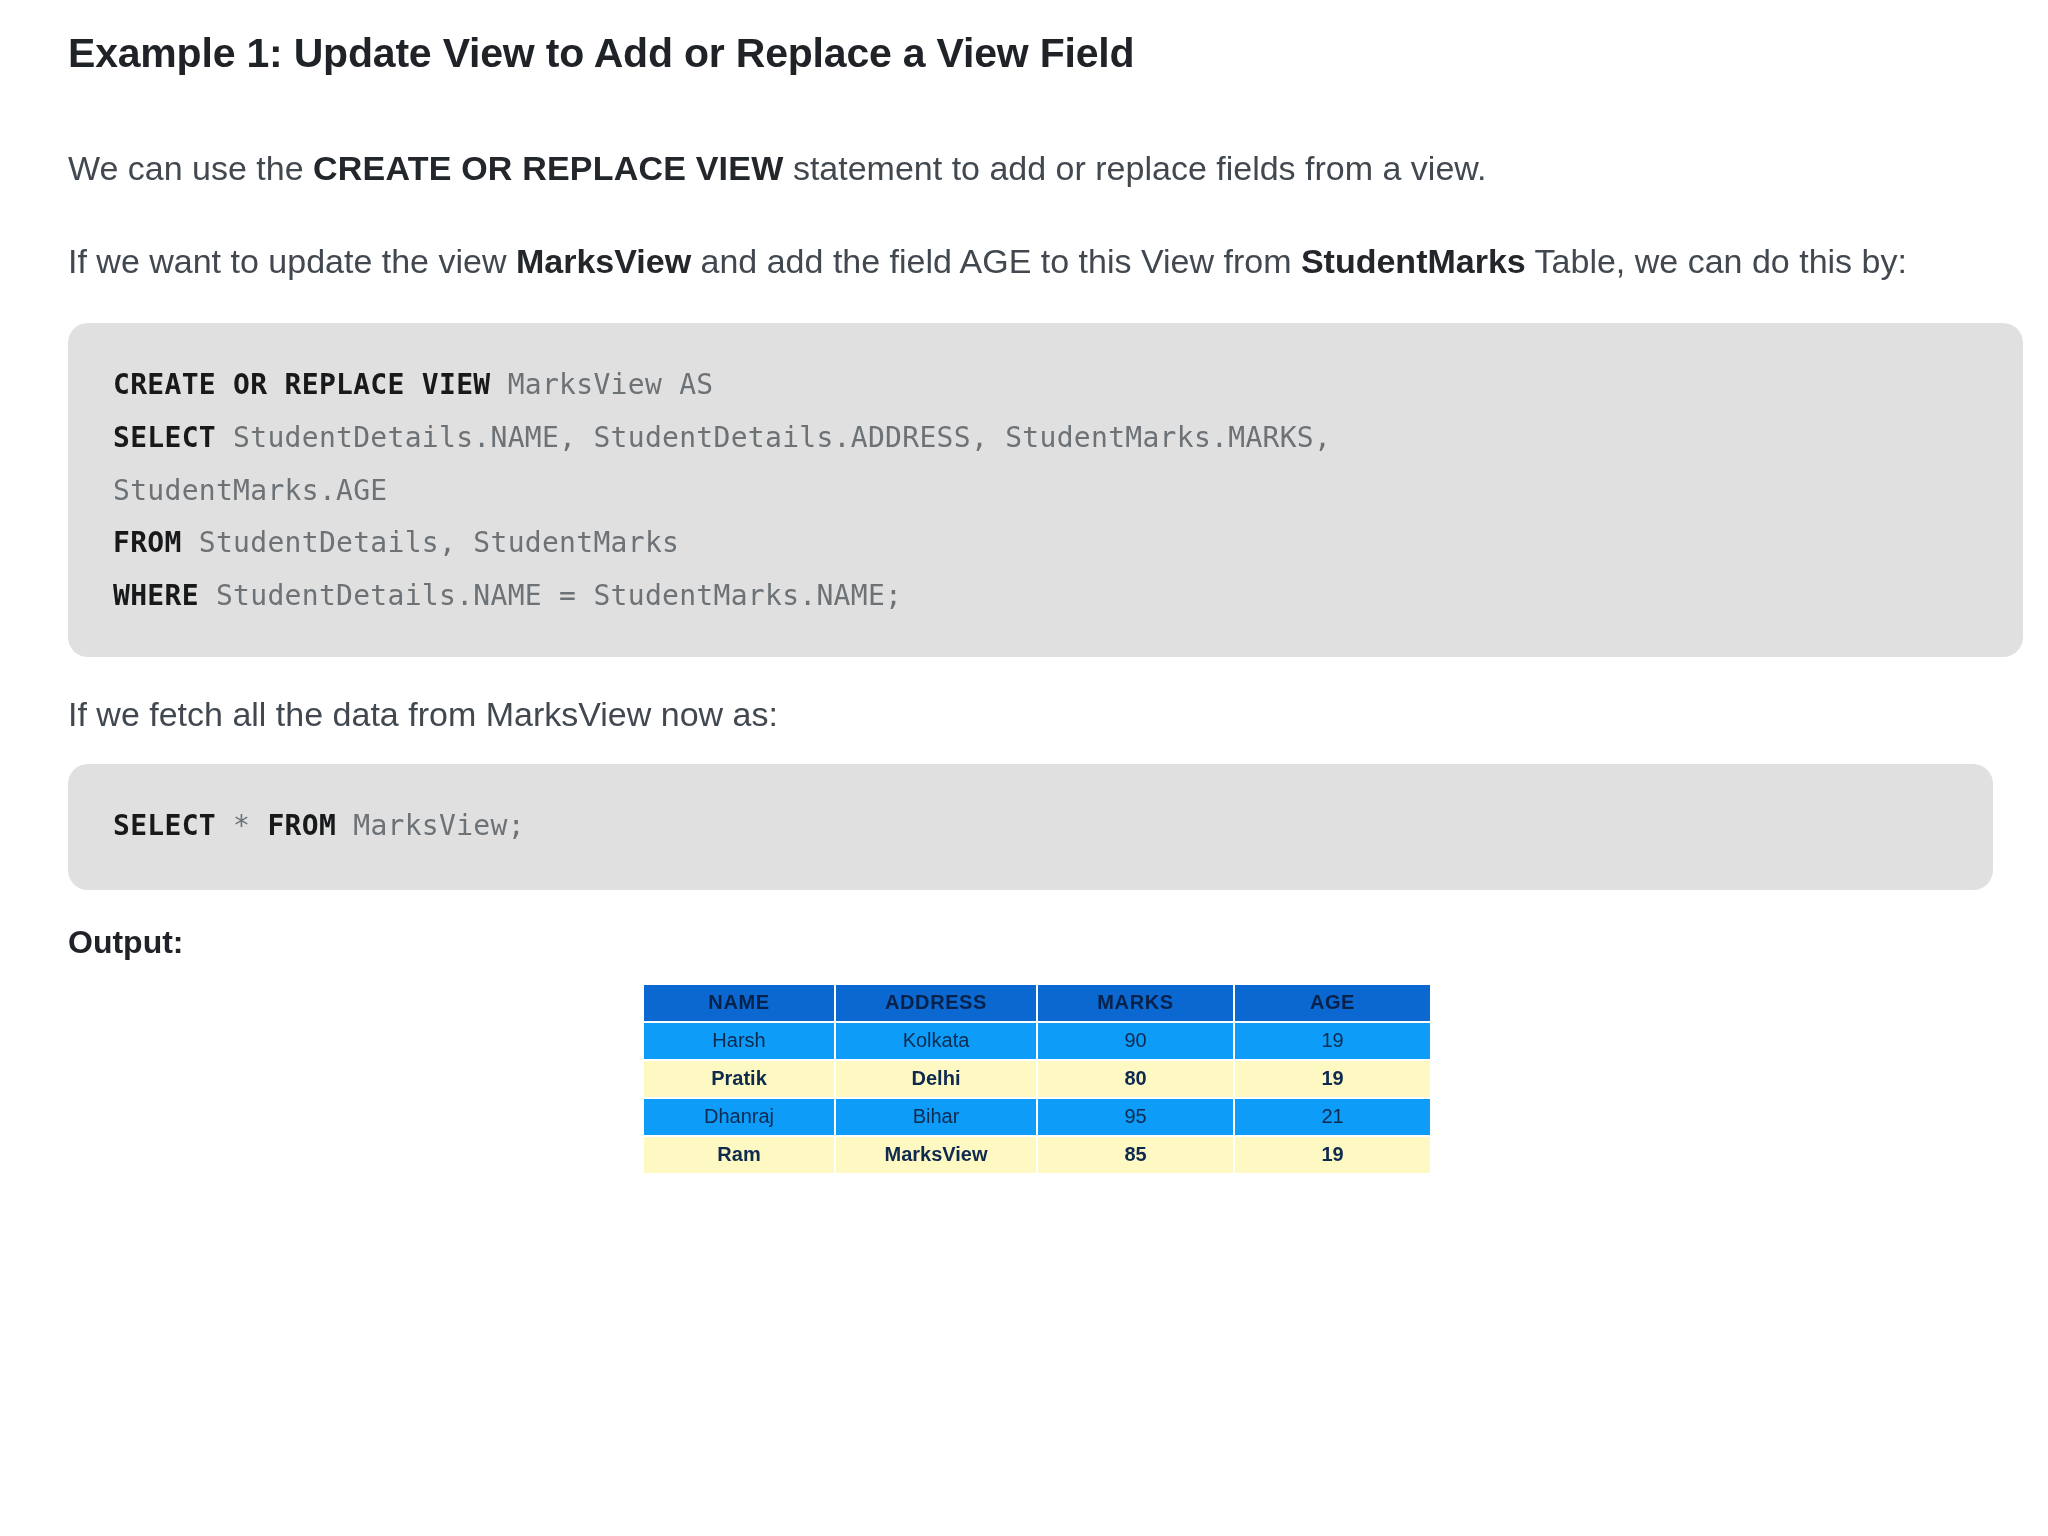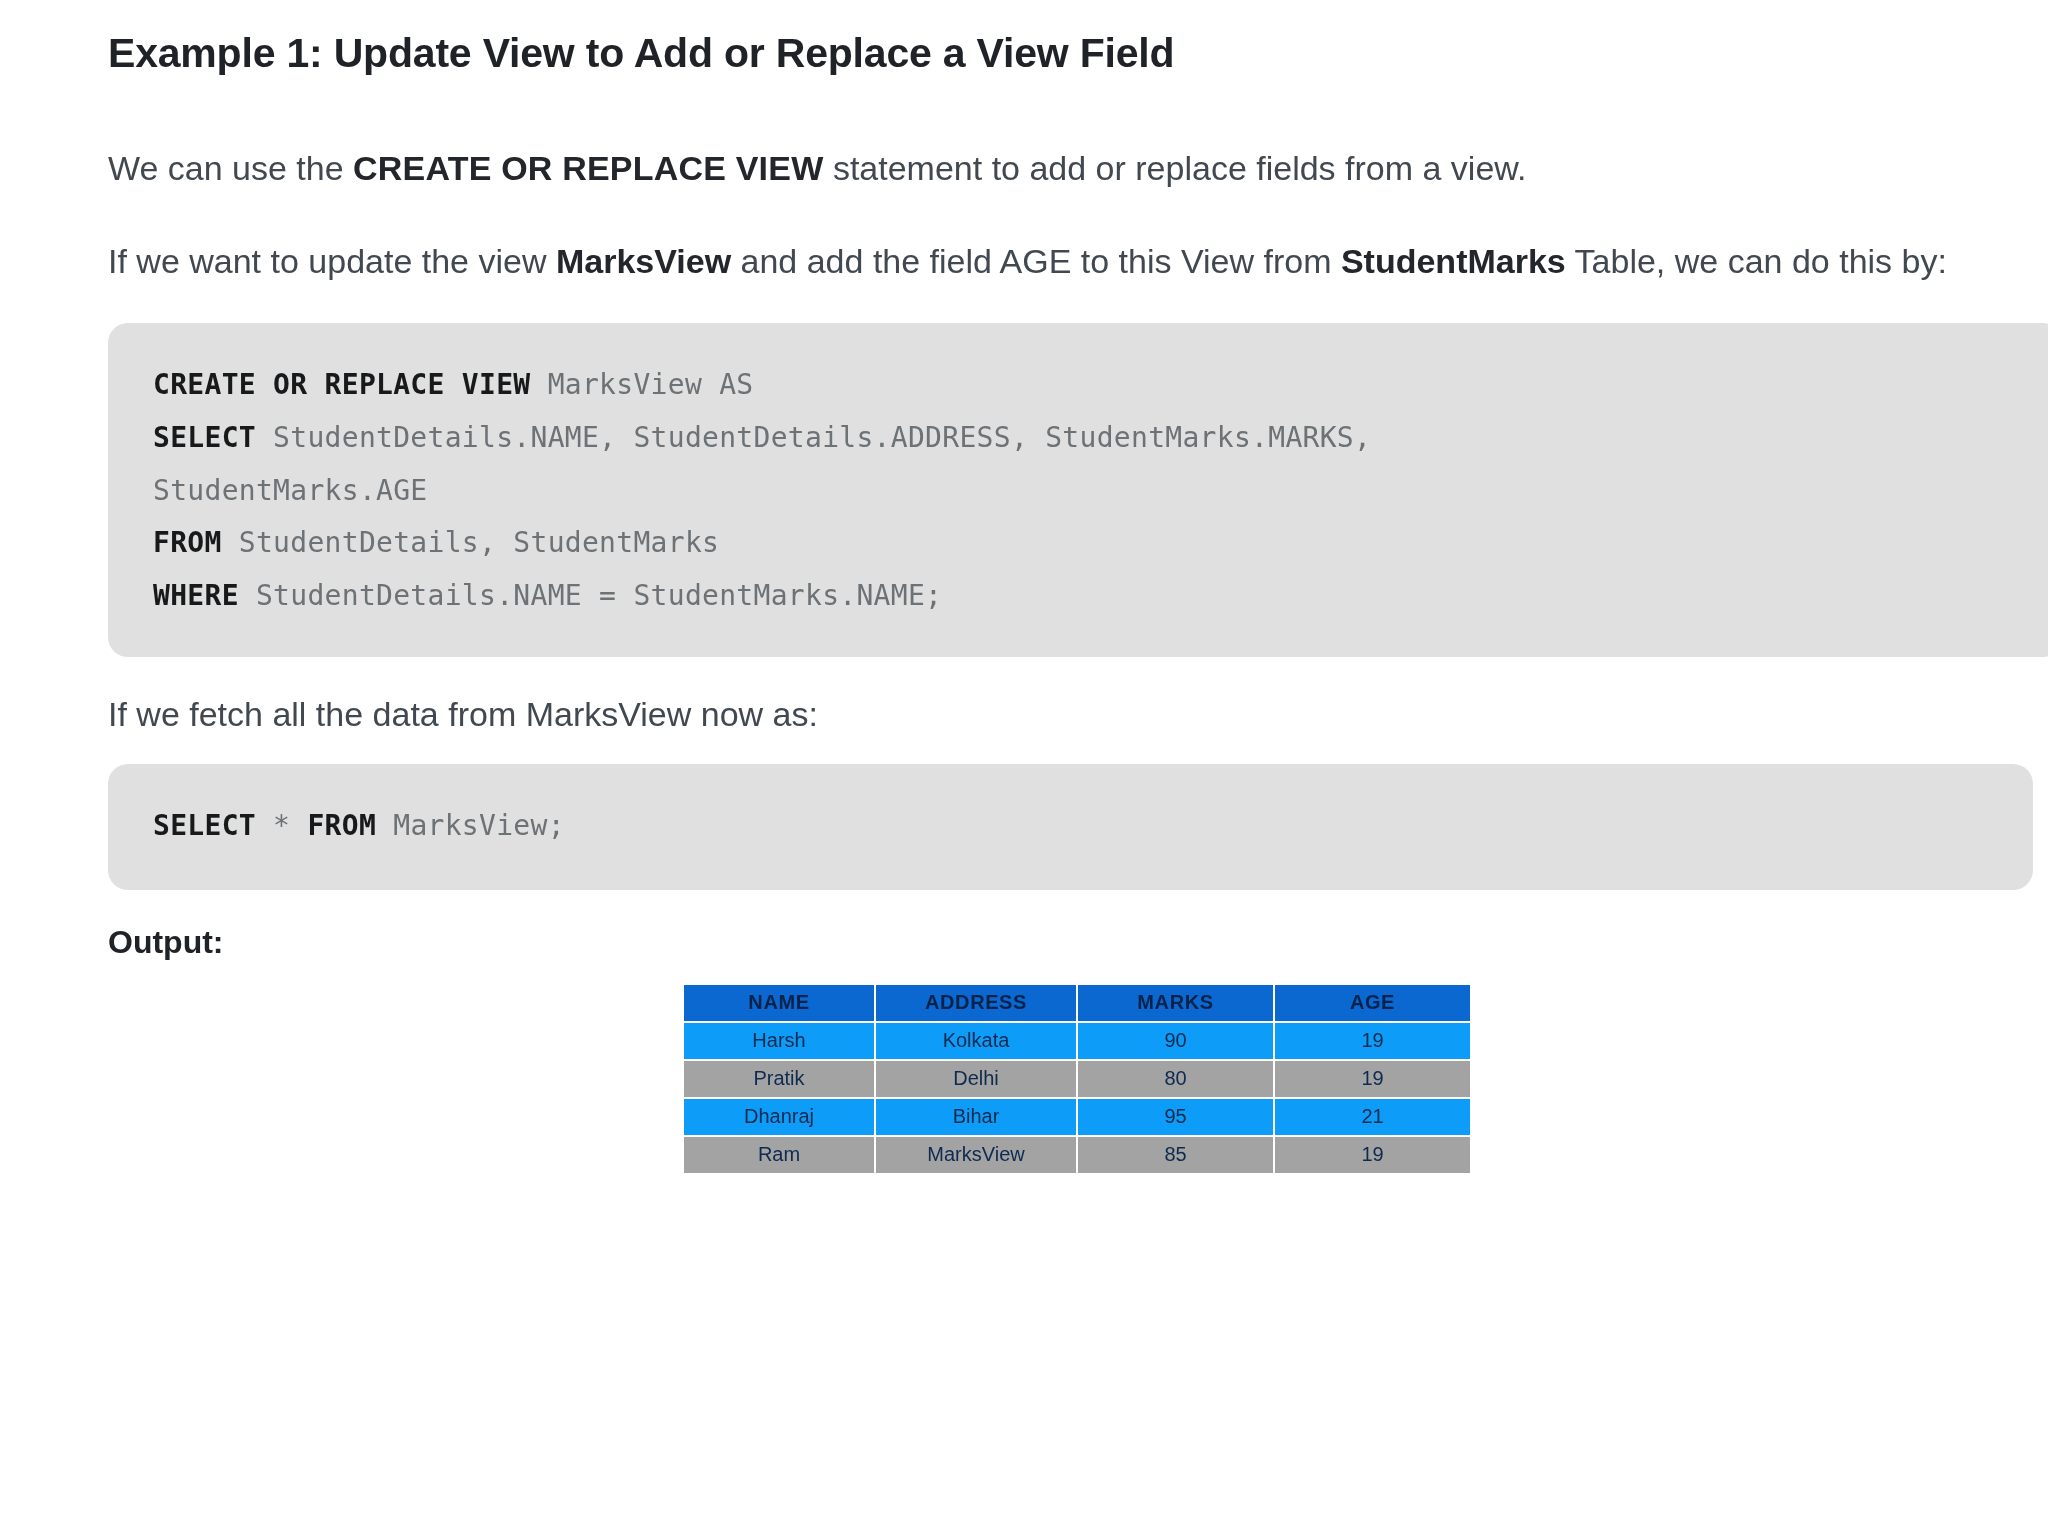--- a/index.html
+++ b/index.html
@@ -15,21 +15,21 @@
     overflow: hidden;
   }
   .page {
     position: relative;
     width: 2048px;
     height: 1536px;
     padding: 0;
     box-sizing: border-box;
   }
   .content {
-    padding: 28px 44px 0 108px;
+    padding: 28px 44px 0 68px;
   }
 
   
   .h-title {
     font-size: 41px;
     line-height: 1.25;
     font-weight: 700;
     color: #1f2328;
     letter-spacing: -0.2px;
     margin: 0 0 10px 0;
@@ -129,21 +129,21 @@
   }
   table.result td {
     font-size: 20px;
     color: #0e2a4e;
     text-align: center;
     padding: 6px 0 7px 0;
     border: none;
     font-weight: 400;
   }
   table.result tr.odd td { background: #0d9cf8; }
-  table.result tr.even td { background: #a3a3a3; }
+  table.result tr.even td { background: #fef9c3; font-weight: bold; }
 
   .col-name { width: 190px; }
   .col-addr { width: 200px; }
   .col-marks { width: 195px; }
   .col-age { width: 195px; }
 </style>
 </head>
 <body>
 
 <div class="page">

